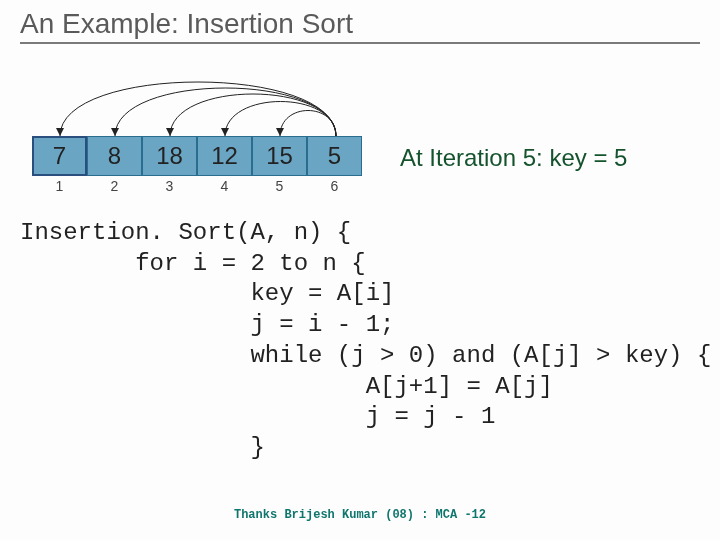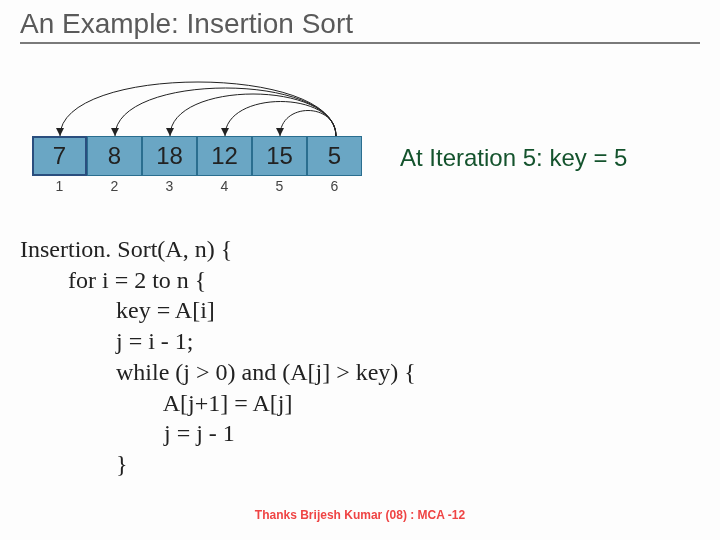--- a/index.html
+++ b/index.html
@@ -73,38 +73,38 @@
     color: #444;
   }
   .iteration-label {
     position: absolute;
     top: 70px;
     left: 380px;
     font-size: 24px;
     color: #14532d;
   }
   .code-block {
-    margin-top: 50px;
+    margin-top: 34px;
     margin-left: 0;
     font-size: 24px;
     line-height: 1.28;
     color: #222;
     white-space: pre;
-    font-family: Liberation Serif, serif;
+    font-family: Liberation Mono, monospace;
   }
   .credit {
     position: absolute;
     bottom: 18px;
     left: 0;
     width: 100%;
     text-align: center;
-    font-family: Liberation Sans, sans-serif;
+    font-family: Liberation Mono, monospace;
     font-size: 12px;
     font-weight: bold;
-    color: #ef4444;
+    color: #0f766e;
   }
 </style>
 </head>
 <body>
 
 <div class="slide">
 
   <div class="title">An Example: Insertion Sort</div>
 
   <div class="viz">

